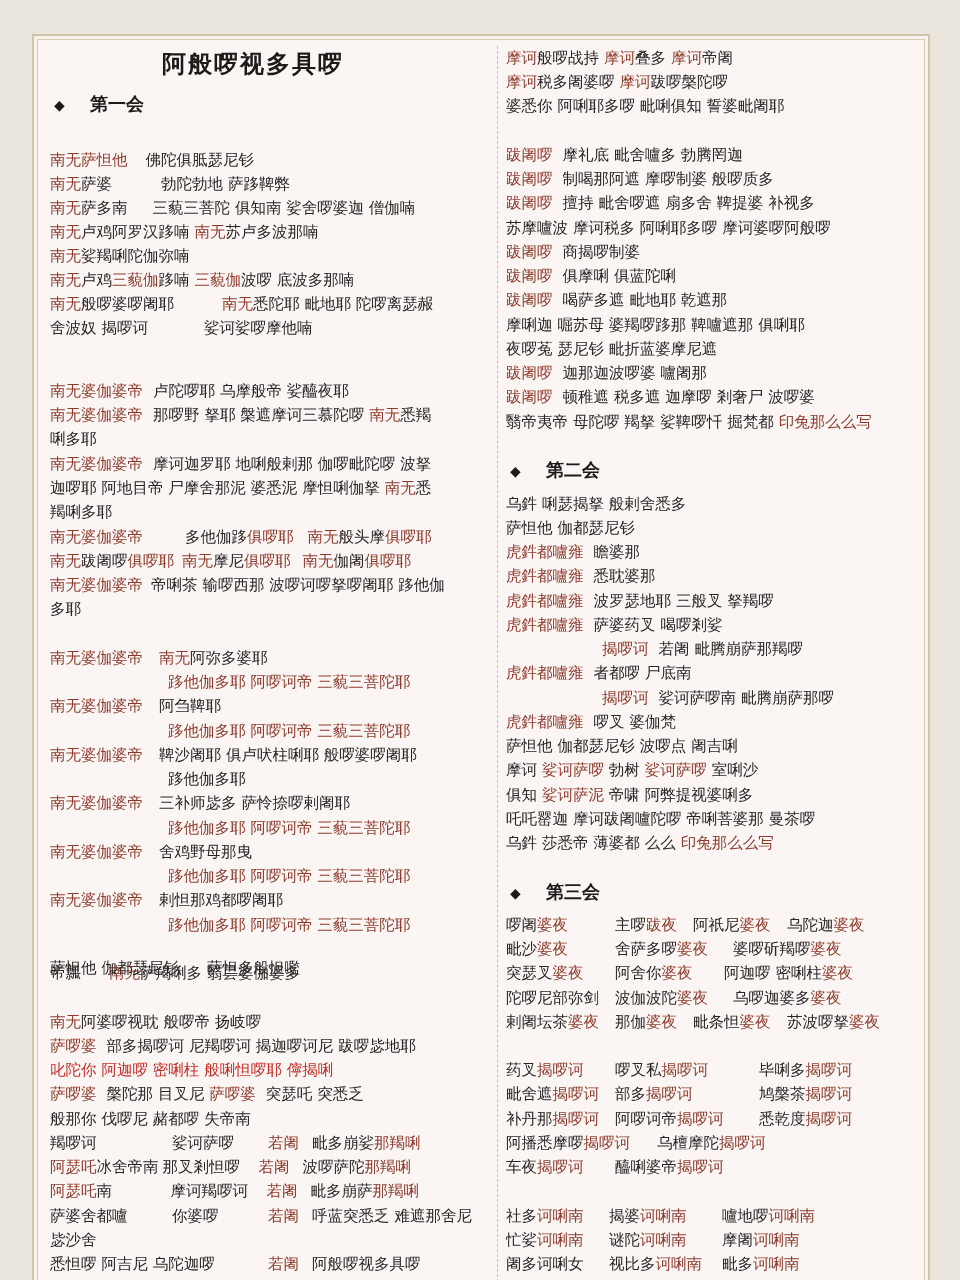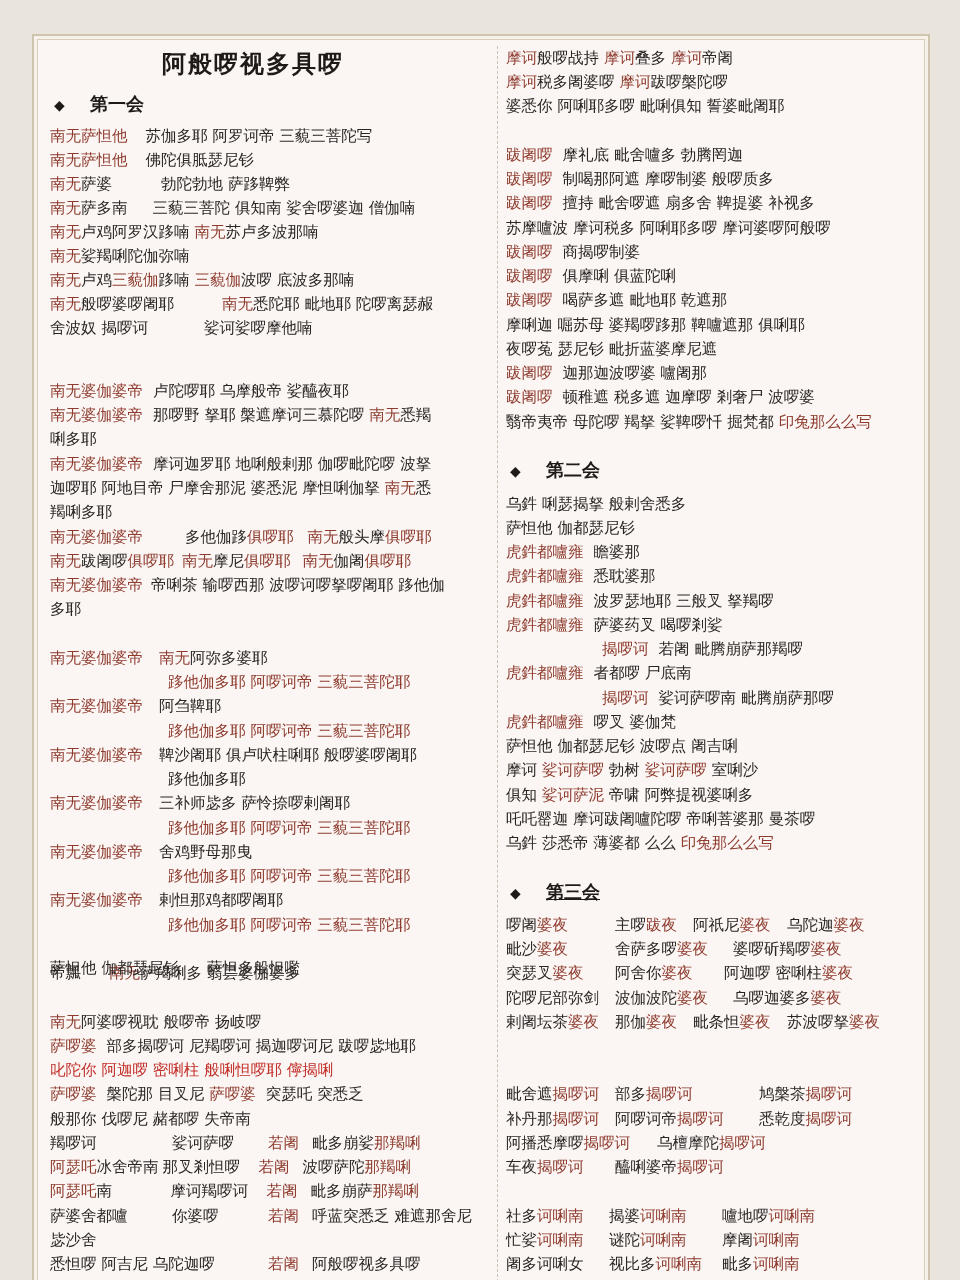--- a/index.html
+++ b/index.html
@@ -50,21 +50,20 @@
 
   <div class="divider"></div>
 
   <div class="col col-left">
     <div class="title">阿般啰视多具啰</div>
 
     <div class="section-head" style="left:4px;top:56px;">
       <span class="dia">◆</span><span>第一会</span>
     </div>
 
-    <div class="line" style="top:88px"><span class="r">南无萨怛他</span><span class="sp" style="width:18px"></span><span>苏伽多耶  阿罗诃帝  三藐三菩陀写</span></div>
     <div class="line" style="top:112px"><span class="r">南无萨怛他</span><span class="sp" style="width:18px"></span><span>佛陀俱胝瑟尼钐</span></div>
     <div class="line" style="top:136px"><span class="r">南无</span><span>萨婆</span><span class="sp" style="width:49px"></span><span>勃陀勃地  萨跢鞞弊</span></div>
     <div class="line" style="top:160px"><span class="r">南无</span><span>萨多南</span><span class="sp" style="width:25px"></span><span>三藐三菩陀  俱知南  娑舍啰婆迦  僧伽喃</span></div>
     <div class="line" style="top:184px"><span class="r">南无</span><span>卢鸡阿罗汉跢喃  </span><span class="r">南无</span><span>苏卢多波那喃</span></div>
     <div class="line" style="top:208px"><span class="r">南无</span><span>娑羯唎陀伽弥喃</span></div>
     <div class="line" style="top:232px"><span class="r">南无</span><span>卢鸡</span><span class="r">三藐伽</span><span>跢喃  </span><span class="r">三藐伽</span><span>波啰  底波多那喃</span></div>
     <div class="line" style="top:256px"><span class="r">南无</span><span>般啰婆啰阇耶</span><span class="sp" style="width:48px"></span><span class="r">南无</span><span>悉陀耶  毗地耶  陀啰离瑟赧</span></div>
     <div class="line" style="top:280px"><span>舍波奴  揭啰诃</span><span class="sp" style="width:56px"></span><span>娑诃娑啰摩他喃</span></div>
 
     <div class="line" style="top:343px"><span class="r">南无婆伽婆帝</span><span class="sp" style="width:10px"></span><span>卢陀啰耶  乌摩般帝  娑醯夜耶</span></div>
@@ -137,30 +136,31 @@
     <div class="line" style="top:601px;left:96px"><span class="r">揭啰诃</span><span class="sp" style="width:10px"></span><span>若阇  毗腾崩萨那羯啰</span></div>
     <div class="line" style="top:625px"><span class="r">虎鈝都嚧雍</span><span class="sp" style="width:10px"></span><span>者都啰  尸底南</span></div>
     <div class="line" style="top:650px;left:96px"><span class="r">揭啰诃</span><span class="sp" style="width:10px"></span><span>娑诃萨啰南  毗腾崩萨那啰</span></div>
     <div class="line" style="top:674px"><span class="r">虎鈝都嚧雍</span><span class="sp" style="width:10px"></span><span>啰叉  婆伽梵</span></div>
     <div class="line" style="top:698px"><span>萨怛他  伽都瑟尼钐  波啰点  阇吉唎</span></div>
     <div class="line" style="top:722px"><span>摩诃  </span><span class="r">娑诃萨啰</span><span>  勃树   </span><span class="r">娑诃萨啰</span><span>  室唎沙</span></div>
     <div class="line" style="top:747px"><span>俱知  </span><span class="r">娑诃萨泥</span><span>  帝啸   阿弊提视婆唎多</span></div>
     <div class="line" style="top:771px"><span>吒吒罂迦  摩诃跋阇嚧陀啰  帝唎菩婆那  曼茶啰</span></div>
     <div class="line" style="top:795px"><span>乌鈝  莎悉帝  薄婆都  么么  </span><span class="r">印兔那么么写</span></div>
 
-    <div class="section-head" style="left:4px;top:844px;text-decoration:underline;">
+    <div class="section-head" style="left:4px;top:844px;">
       <span class="dia">◆</span><span>第三会</span>
     </div>
 
     <div class="line" style="top:877px"><span class="sp" style="width:109px"><span>啰阇</span><span class="r">婆夜</span></span><span class="sp" style="width:78px"><span>主啰</span><span class="r">跋夜</span></span><span class="sp" style="width:94px"><span>阿祇尼</span><span class="r">婆夜</span></span><span>乌陀迦</span><span class="r">婆夜</span></div>
     <div class="line" style="top:901px"><span class="sp" style="width:109px"><span>毗沙</span><span class="r">婆夜</span></span><span class="sp" style="width:118px"><span>舍萨多啰</span><span class="r">婆夜</span></span><span>婆啰斫羯啰</span><span class="r">婆夜</span></div>
     <div class="line" style="top:925px"><span class="sp" style="width:109px"><span>突瑟叉</span><span class="r">婆夜</span></span><span class="sp" style="width:109px"><span>阿舍你</span><span class="r">婆夜</span></span><span>阿迦啰  密唎柱</span><span class="r">婆夜</span></div>
     <div class="line" style="top:950px"><span class="sp" style="width:109px">陀啰尼部弥剑</span><span class="sp" style="width:118px"><span>波伽波陀</span><span class="r">婆夜</span></span><span>乌啰迦婆多</span><span class="r">婆夜</span></div>
     <div class="line" style="top:974px"><span class="sp" style="width:109px"><span>剌阇坛茶</span><span class="r">婆夜</span></span><span class="sp" style="width:78px"><span>那伽</span><span class="r">婆夜</span></span><span class="sp" style="width:94px"><span>毗条怛</span><span class="r">婆夜</span></span><span>苏波啰拏</span><span class="r">婆夜</span></div>
 
+    <div class="line" style="top:1022px"><span class="sp" style="width:109px"><span>药叉</span><span class="r">揭啰诃</span></span><span class="sp" style="width:144px"><span>啰叉私</span><span class="r">揭啰诃</span></span><span>毕唎多</span><span class="r">揭啰诃</span></div>
     <div class="line" style="top:1046px"><span class="sp" style="width:109px"><span>毗舍遮</span><span class="r">揭啰诃</span></span><span class="sp" style="width:144px"><span>部多</span><span class="r">揭啰诃</span></span><span>鸠槃茶</span><span class="r">揭啰诃</span></div>
     <div class="line" style="top:1071px"><span class="sp" style="width:109px"><span>补丹那</span><span class="r">揭啰诃</span></span><span class="sp" style="width:144px"><span>阿啰诃帝</span><span class="r">揭啰诃</span></span><span>悉乾度</span><span class="r">揭啰诃</span></div>
     <div class="line" style="top:1095px"><span class="sp" style="width:151px"><span>阿播悉摩啰</span><span class="r">揭啰诃</span></span><span>乌檀摩陀</span><span class="r">揭啰诃</span></div>
     <div class="line" style="top:1119px"><span class="sp" style="width:109px"><span>车夜</span><span class="r">揭啰诃</span></span><span>醯唎婆帝</span><span class="r">揭啰诃</span></div>
 
     <div class="line" style="top:1168px"><span class="sp" style="width:103px"><span>社多</span><span class="r">诃唎南</span></span><span class="sp" style="width:113px"><span>揭婆</span><span class="r">诃唎南</span></span><span>嚧地啰</span><span class="r">诃唎南</span></div>
     <div class="line" style="top:1192px"><span class="sp" style="width:103px"><span>忙娑</span><span class="r">诃唎南</span></span><span class="sp" style="width:113px"><span>谜陀</span><span class="r">诃唎南</span></span><span>摩阇</span><span class="r">诃唎南</span></div>
     <div class="line" style="top:1216px"><span class="sp" style="width:103px">阇多诃唎女</span><span class="sp" style="width:113px"><span>视比多</span><span class="r">诃唎南</span></span><span>毗多</span><span class="r">诃唎南</span></div>
   </div>
 </div>

